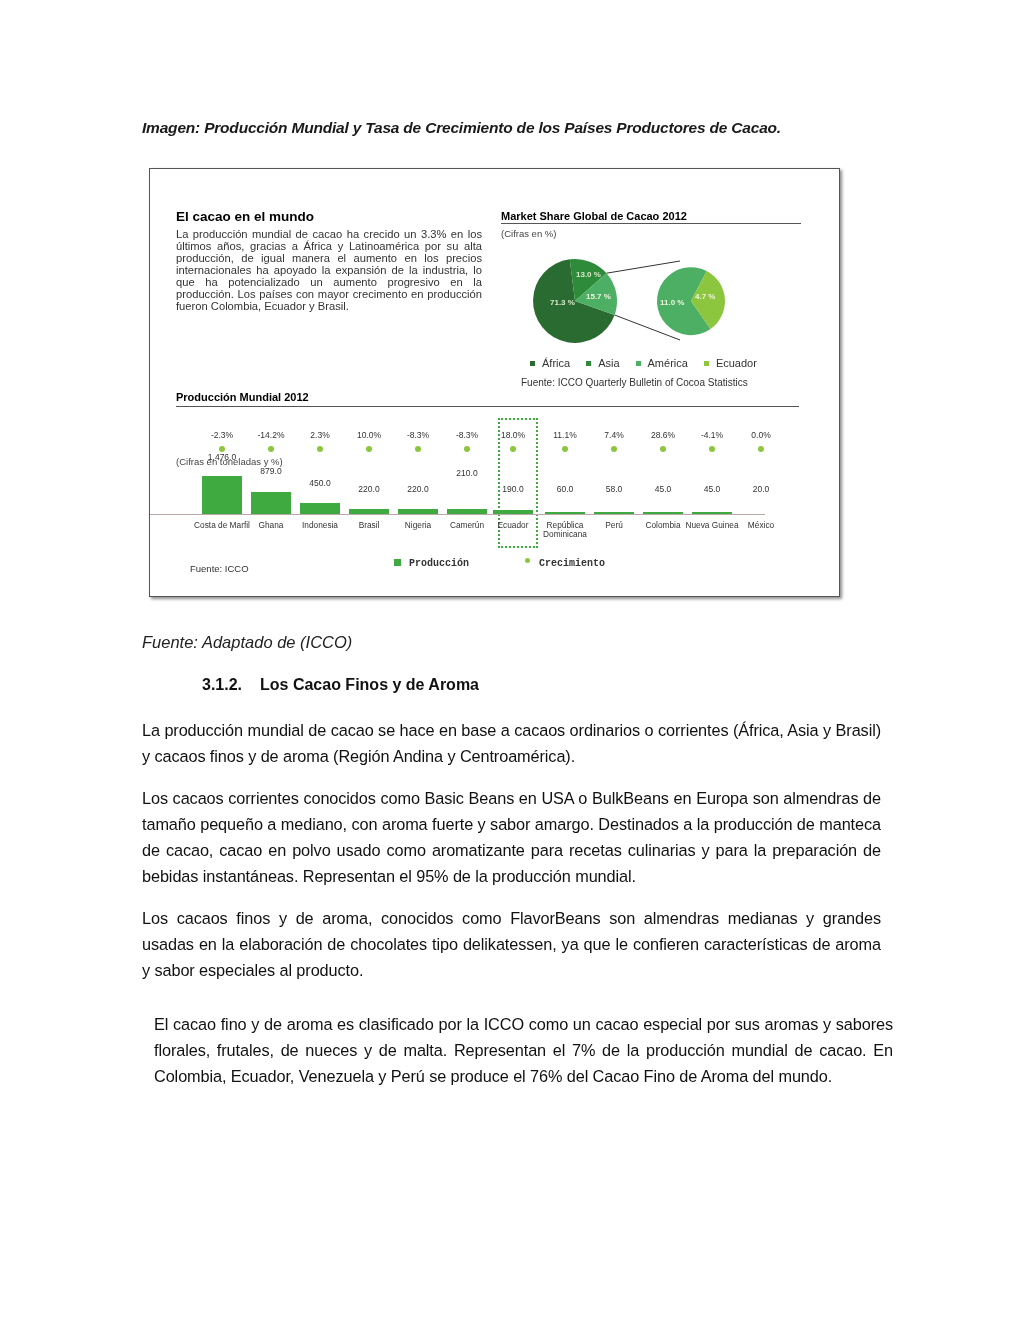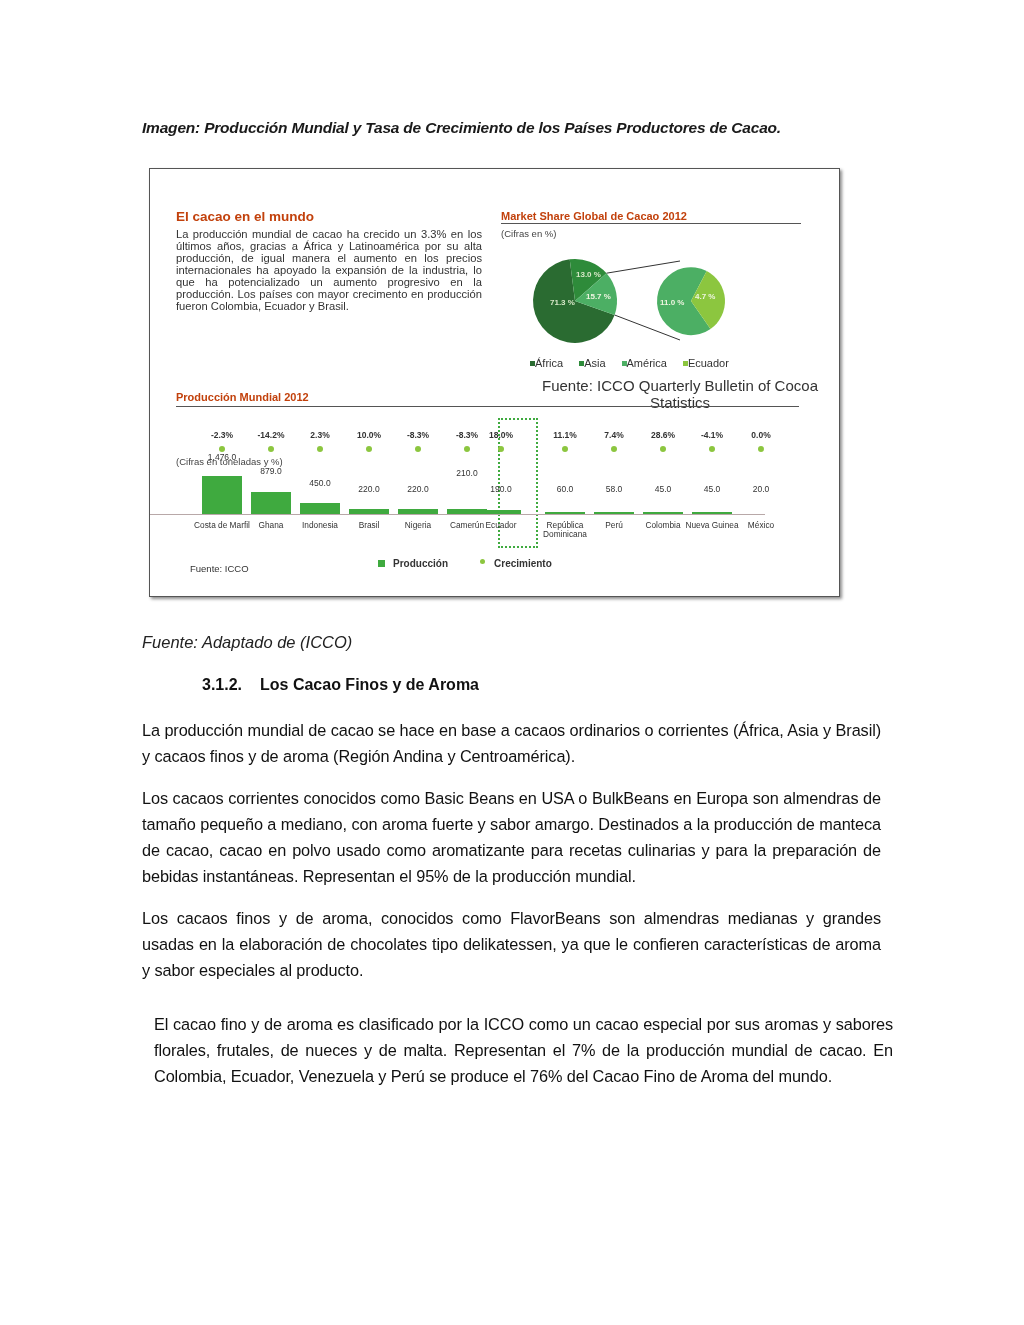--- a/index.html
+++ b/index.html
@@ -2,52 +2,52 @@
 <html><head>
 <meta charset="utf-8">
 <style>
   html, body { margin: 0; padding: 0; background: #ffffff; }
   body { width: 1024px; height: 1325px; position: relative; overflow: hidden; font-family: "Liberation Sans", sans-serif; color: #1a1a1a; }
 
   .caption { position: absolute; left: 142px; top: 119px; font-size: 15.5px; font-style: italic; font-weight: bold; letter-spacing: -0.2px; }
 
   .figure { position: absolute; left: 149px; top: 168px; width: 689px; height: 427px; background: #fff; border: 1px solid #555; box-shadow: 2px 2px 3px rgba(0,0,0,0.45); }
 
-  .fig-h { position: absolute; font-weight: bold; color: #c2410c; }
+  .fig-h { position: absolute; font-weight: bold; color: #000000; }
   .intro-title { left: 26px; top: 40px; font-size: 13.5px; }
   .intro-text { position: absolute; left: 26px; top: 59px; width: 306px; font-size: 11.2px; line-height: 12px; color: #333; text-align: justify; }
 
   .ms-title { left: 351px; top: 41px; font-size: 11px; }
   .ms-rule { position: absolute; left: 351px; top: 54px; width: 300px; height: 1px; background: #555; }
   .sub { position: absolute; font-size: 9.5px; color: #444; }
   .ms-sub { left: 351px; top: 59px; }
 
   .pie-svg { position: absolute; left: 380px; top: 88px; }
 
   .legend-pie { position: absolute; left: 380px; top: 188px; font-size: 11px; color: #333; display: flex; gap: 16px; }
-  .legend-item { display: flex; align-items: center; }
+  .legend-item { display: flex; align-items: center; gap: 7px; }
   .sq { display: inline-block; width: 5px; height: 5px; }
-  .ms-source { position: absolute; left: 371px; top: 208px; font-size: 15px; color: #333; text-align: center; }
+  .ms-source { position: absolute; left: 371px; top: 208px; font-size: 10px; color: #333; text-align: center; }
 
   .prod-title { left: 26px; top: 222px; font-size: 11px; }
   .prod-rule { position: absolute; left: 26px; top: 237px; width: 623px; height: 1px; background: #555; }
   .prod-sub { left: 26px; top: 243px; margin-top: 44px; }
 
   .bars { position: absolute; left: 26px; top: 255px; width: 616px; height: 120px; }
   .col { position: absolute; top: 0; width: 44px; height: 120px; }
-  .growth { position: absolute; top: 6px; width: 100%; text-align: center; font-size: 8.5px; color: #333; font-weight: bold; }
+  .growth { position: absolute; top: 6px; width: 100%; text-align: center; font-size: 8.5px; color: #333; }
   .dot { position: absolute; top: 22px; left: 50%; margin-left: -3px; width: 6px; height: 6px; border-radius: 50%; background: #8cc63f; }
   .val { position: absolute; width: 100%; text-align: center; font-size: 8.5px; color: #333; }
   .bar { position: absolute; bottom: 30px; left: 2px; width: 40px; background: #3faa3f; }
   .baseline { position: absolute; left: 0; top: 345px; width: 615px; height: 1px; background: #b8a8a8; }
   .country { position: absolute; top: 97px; width: 60px; margin-left: -8px; text-align: center; font-size: 8.3px; line-height: 8.5px; color: #333; }
   .highlight { position: absolute; left: 348px; top: 249px; width: 36px; height: 126px; border: 2px dotted #3faa3f; }
 
   .fig-source { position: absolute; left: 40px; top: 394px; font-size: 9.5px; color: #333; }
-  .legend-bar { position: absolute; left: 228px; top: 389px; font-size: 10px; font-weight: bold; color: #333; display: flex; gap: 32px; }
+  .legend-bar { position: absolute; left: 244px; top: 389px; font-size: 10px; font-weight: bold; color: #333; display: flex; gap: 56px; font-family: Liberation Mono, monospace; }
   .legend-bar .sq { width: 7px; height: 7px; margin-right: 8px; }
   .legend-bar .dt { display: inline-block; width: 5px; height: 5px; border-radius: 50%; background: #8cc63f; margin-right: 9px; position: relative; top: -3px; }
 
   .source-line { position: absolute; left: 142px; top: 633px; font-size: 16.5px; font-style: italic; color: #222; }
   .section-heading { position: absolute; left: 202px; top: 676px; font-size: 16px; font-weight: bold; color: #111; }
   .section-heading .num { display: inline-block; width: 58px; }
 
   .para { position: absolute; left: 142px; width: 739px; font-size: 16.3px; line-height: 26px; color: #111; text-align: justify; letter-spacing: -0.1px; }
   .p1 { top: 717px; }
   .p2 { top: 785px; }
@@ -146,21 +146,21 @@
       <div class="bar" style="height:5px"></div>
       <div class="country">Nigeria</div>
     </div>
     <div class="col" style="left:269px">
       <div class="growth">-8.3%</div>
         <div class="dot"></div>
       <div class="val" style="top:44px">210.0</div>
       <div class="bar" style="height:5px"></div>
       <div class="country">Camerún</div>
     </div>
-    <div class="col" style="left:303px">
+    <div class="col" style="left:315px">
       <div class="growth">18.0%</div>
         <div class="dot"></div>
       <div class="val" style="top:60px">190.0</div>
       <div class="bar" style="height:4px"></div>
       <div class="country">Ecuador</div>
     </div>
     <div class="col" style="left:367px">
       <div class="growth">11.1%</div>
         <div class="dot"></div>
       <div class="val" style="top:60px">60.0</div>

